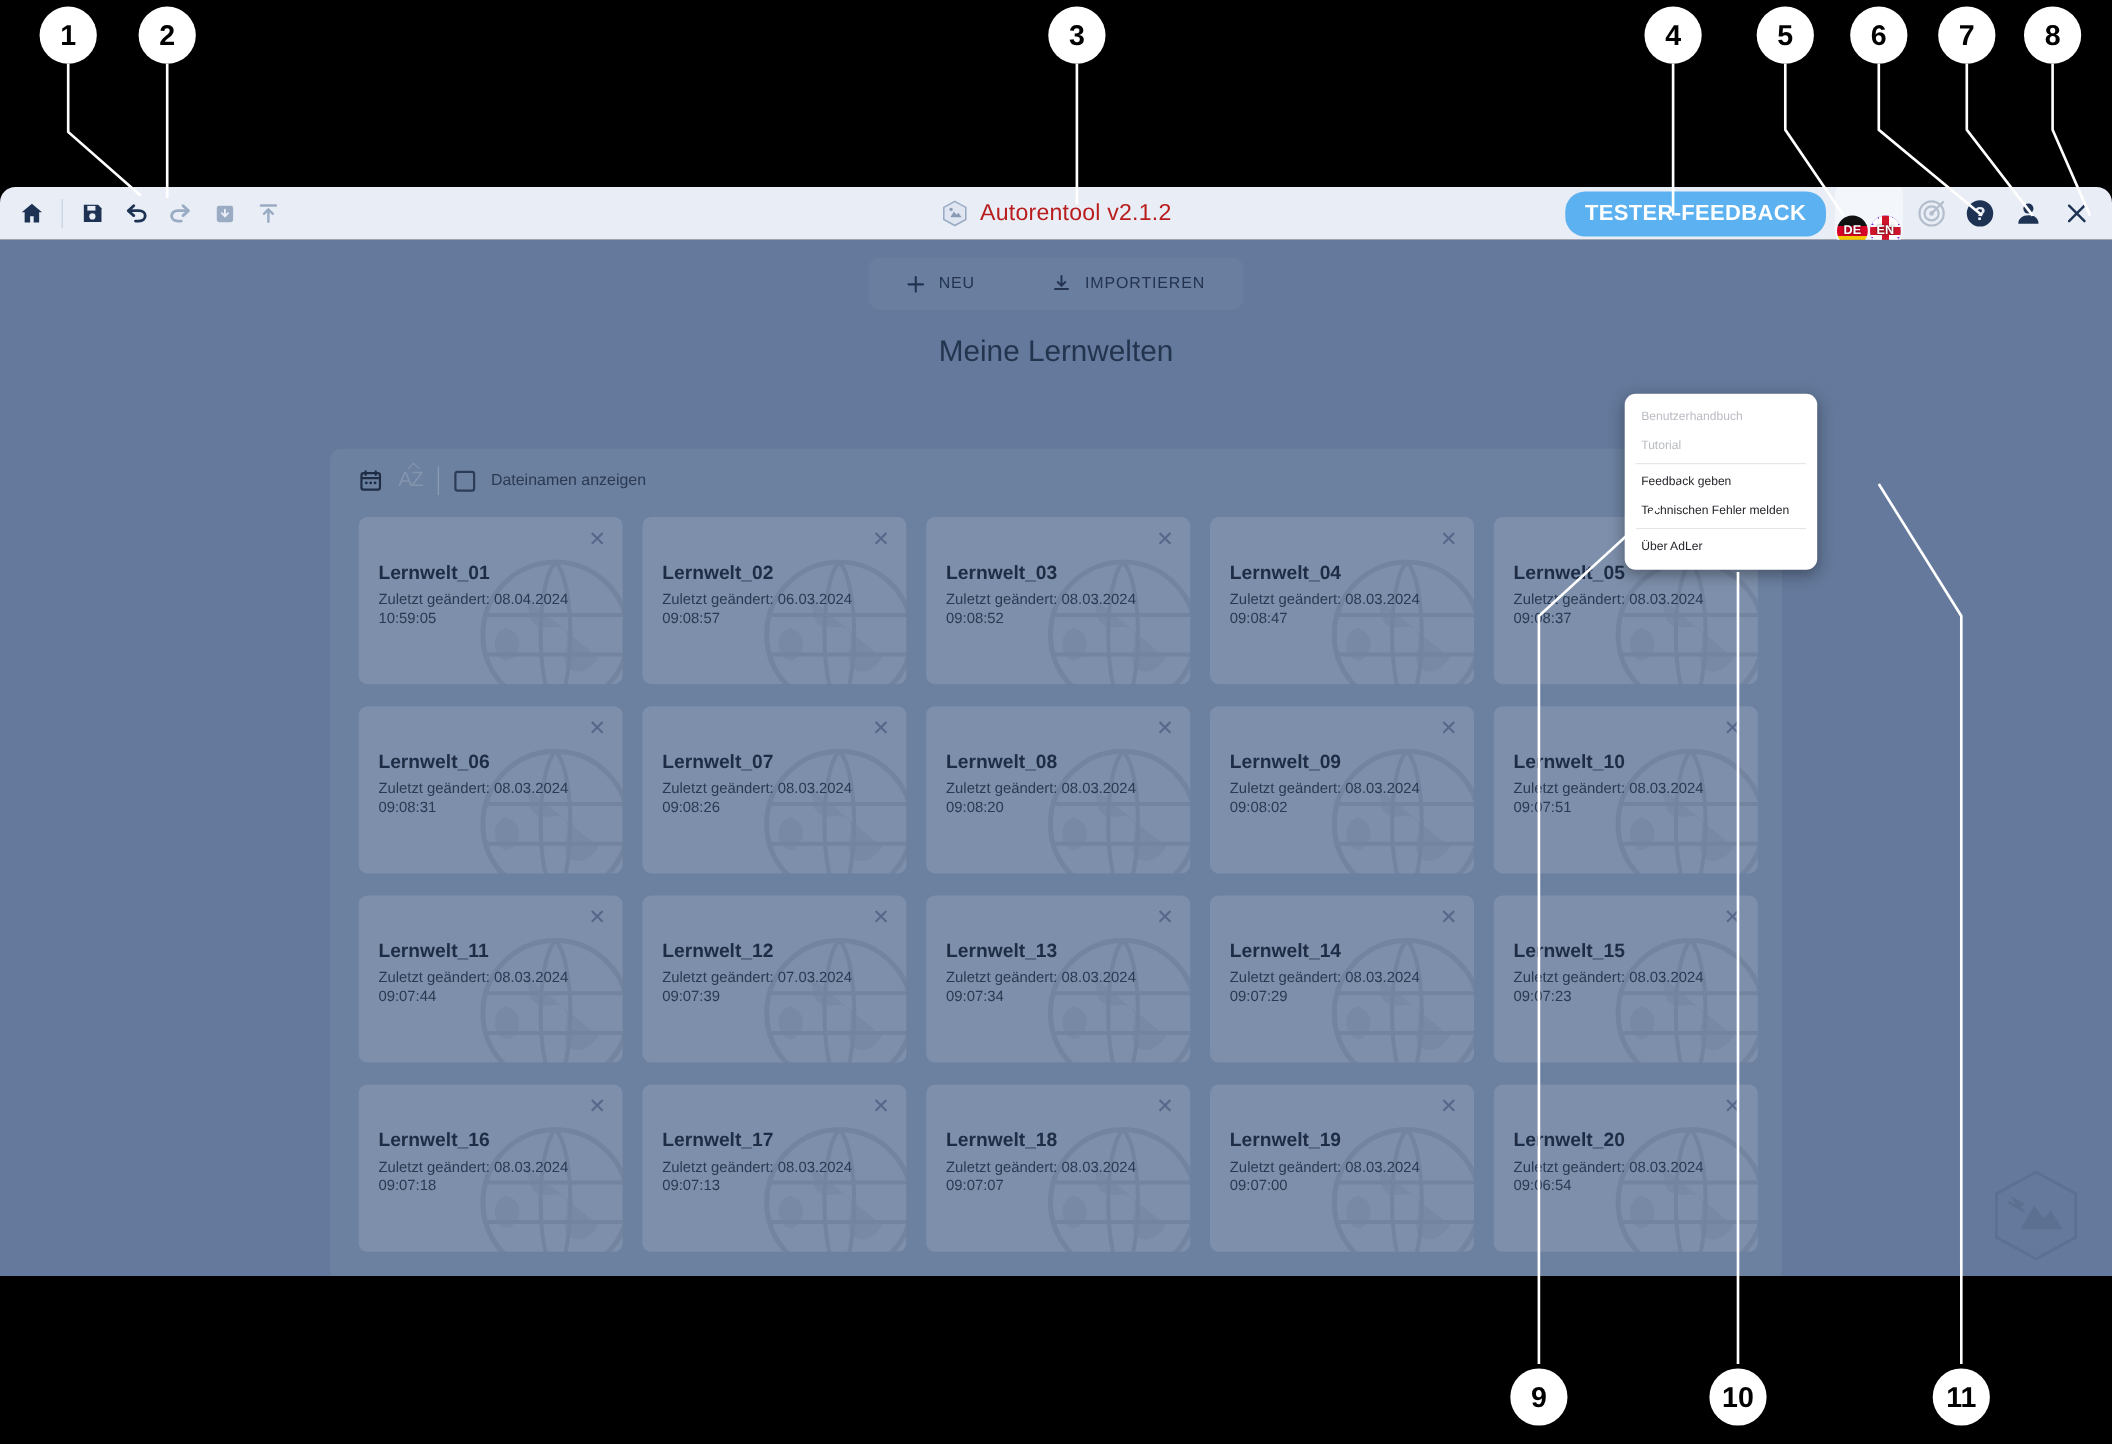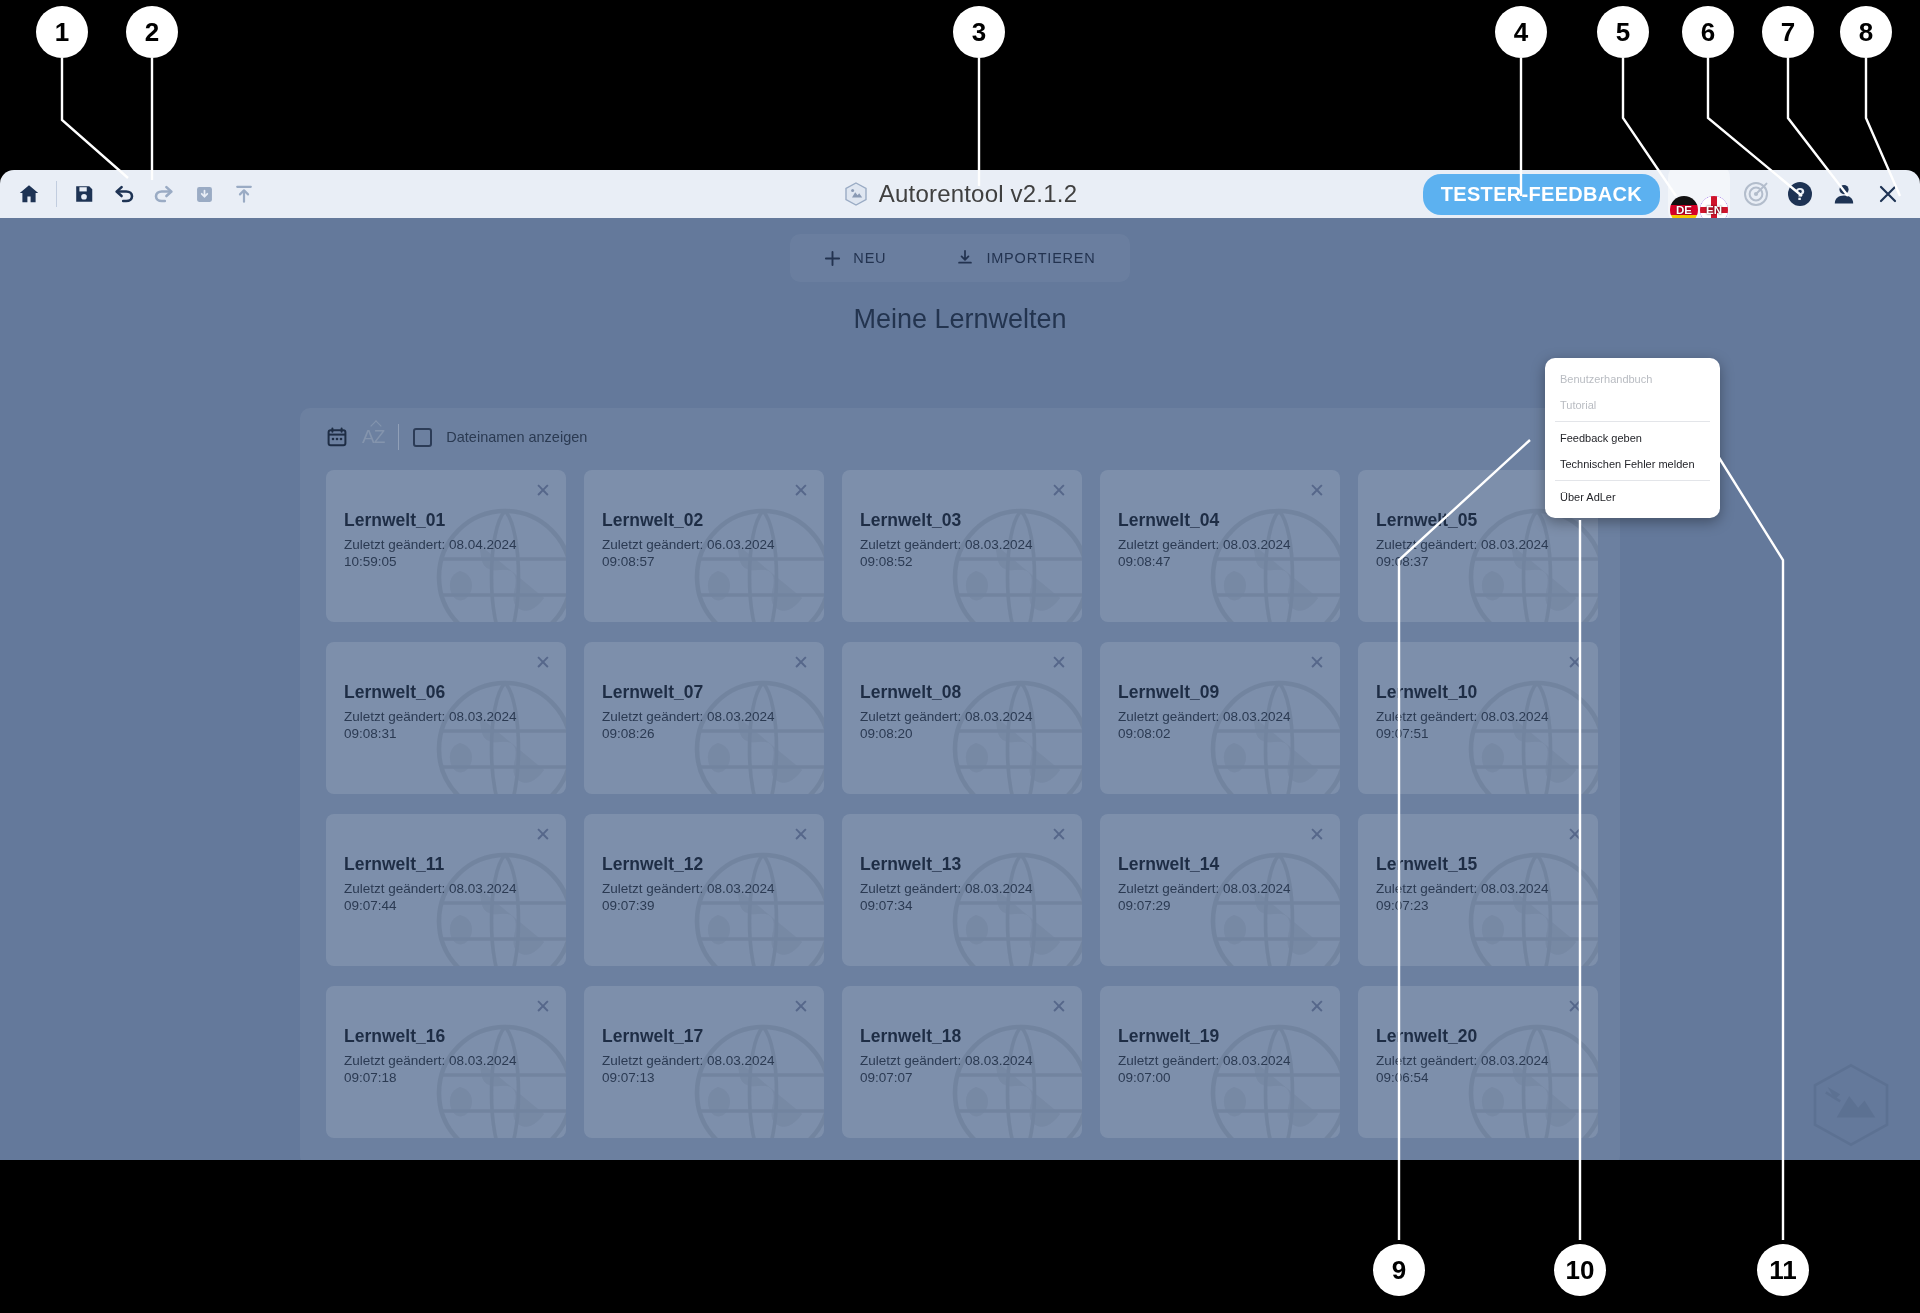--- a/index.html
+++ b/index.html
@@ -31,21 +31,21 @@
     width: 38px; height: 38px;
     display: flex; align-items: center; justify-content: center;
     border-radius: 6px;
   }
   .tb-sep { width: 1px; height: 26px; background: #c2cddf; margin: 0 6px; }
   .tb-center {
     position: absolute; left: 0; right: 0; top: 0; height: 48px;
     display: flex; align-items: center; justify-content: center; gap: 10px;
     pointer-events: none;
   }
-  #app-title { font-size: 24px; color: #404040; letter-spacing: .2px; }
+  #app-title { font-size: 21px; color: #b91c1c; letter-spacing: .2px; }
   .tb-right {
     margin-left: auto; display: flex; align-items: center; gap: 8px;
     padding-right: 14px;
   }
   #tester-feedback-button {
     background: #5cb1f0; color: #fff; border: none;
     font-family: "Liberation Sans", sans-serif;
     font-size: 20px; font-weight: bold; letter-spacing: .3px;
     padding: 9px 18px; border-radius: 18px; cursor: pointer;
     white-space: nowrap;
@@ -176,21 +176,21 @@
   }
 
   
   #adler-watermark {
     position: absolute; right: 24px; bottom: 10px;
     width: 90px; height: 90px; opacity: .11; pointer-events: none;
   }
 
   
   #help-menu {
-    position: absolute; left: 1545px; top: 358px;
+    position: absolute; left: 1477px; top: 358px;
     width: 175px;
     background: #fff; border-radius: 10px;
     box-shadow: 0 4px 14px rgba(0,0,0,.35);
     padding: 8px 0; z-index: 60;
   }
   .menu-item {
     font-size: 11px; color: #24252a; padding: 7px 15px; cursor: pointer;
     white-space: nowrap;
   }
   .menu-item.disabled { color: #b9bcc2; cursor: default; }
@@ -483,21 +483,21 @@
             <div class="world-card">
               <svg class="card-globe" viewBox="0 0 100 100">
   <circle cx="50" cy="50" r="44" fill="none" stroke="#1b2a42" stroke-width="3"></circle>
   <path d="M50 6c-12 12-12 76 0 88M50 6c12 12 12 76 0 88" fill="none" stroke="#1b2a42" stroke-width="2.4"></path>
   <path d="M8 38h84M8 62h84" fill="none" stroke="#1b2a42" stroke-width="2.4"></path>
   <path d="M30 26c6 6 2 14 8 18s14-2 18 4-4 16 2 22 14 0 18-6" fill="#1b2a42" opacity=".55"></path>
   <path d="M20 46c8 2 10 10 6 16s-10 4-12-2 0-12 6-14z" fill="#1b2a42" opacity=".55"></path>
 </svg>
               <div class="card-close">✕</div>
      <div class="card-name">Lernwelt_12</div>
-     <div class="card-meta">Zuletzt geändert: 08.03.2024 09:07:39</div>
+     <div class="card-meta">Zuletzt geändert: 07.03.2024 09:07:39</div>
             </div>
             <div class="world-card">
               <svg class="card-globe" viewBox="0 0 100 100">
   <circle cx="50" cy="50" r="44" fill="none" stroke="#1b2a42" stroke-width="3"></circle>
   <path d="M50 6c-12 12-12 76 0 88M50 6c12 12 12 76 0 88" fill="none" stroke="#1b2a42" stroke-width="2.4"></path>
   <path d="M8 38h84M8 62h84" fill="none" stroke="#1b2a42" stroke-width="2.4"></path>
   <path d="M30 26c6 6 2 14 8 18s14-2 18 4-4 16 2 22 14 0 18-6" fill="#1b2a42" opacity=".55"></path>
   <path d="M20 46c8 2 10 10 6 16s-10 4-12-2 0-12 6-14z" fill="#1b2a42" opacity=".55"></path>
 </svg>
               <div class="card-close">✕</div>

